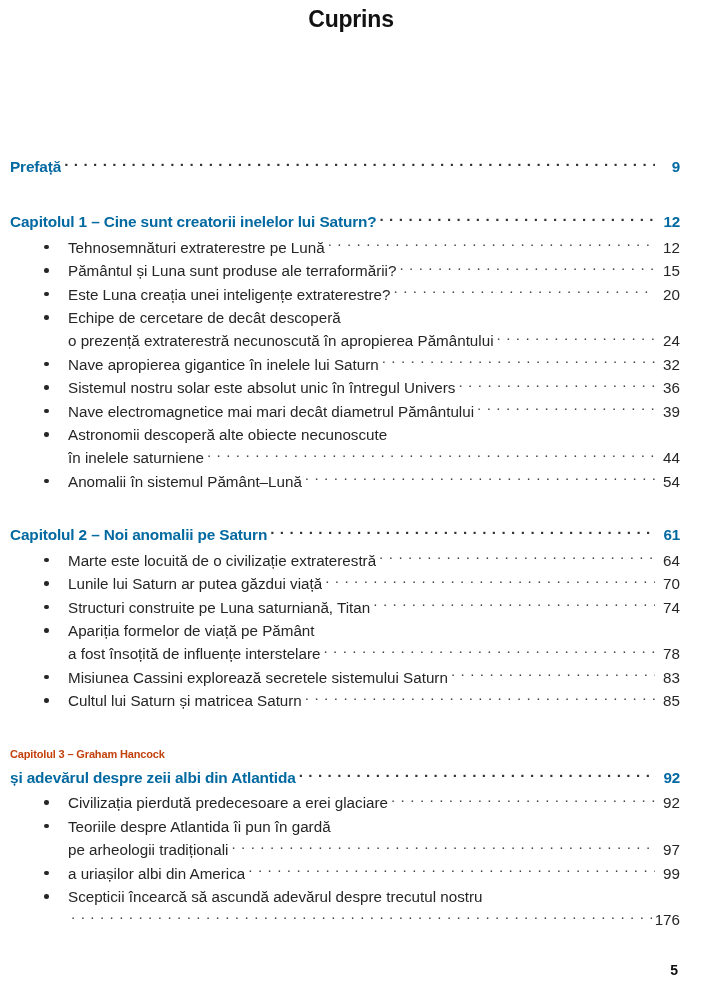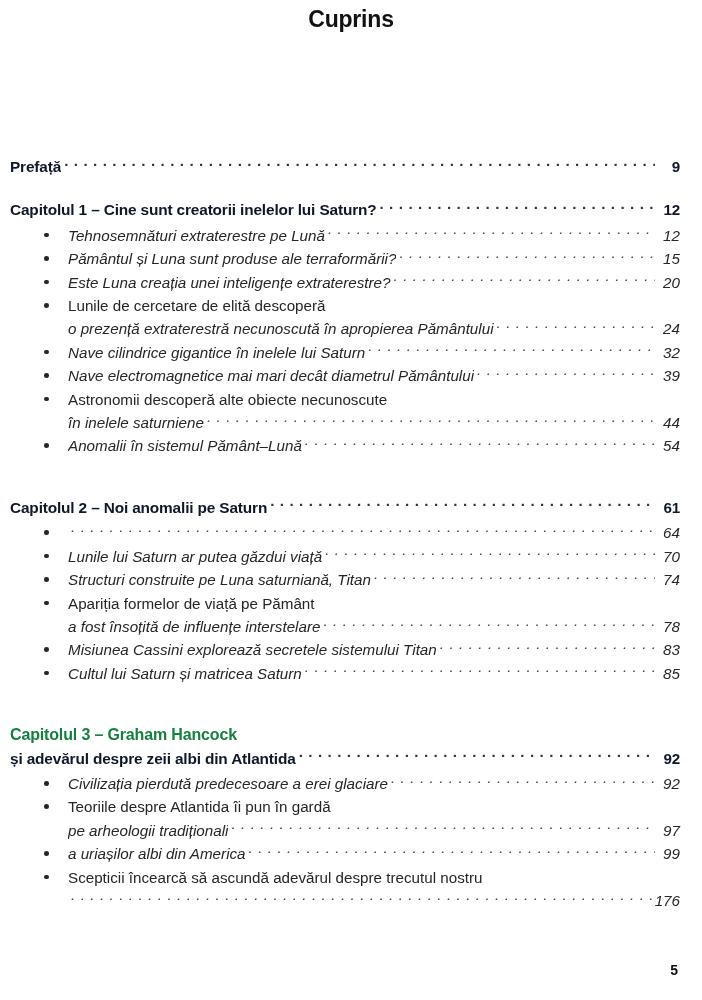--- a/index.html
+++ b/index.html
@@ -83,54 +83,54 @@
   }
 
   
   .chapter {
     font-weight: bold;
     font-size: 15.4px;
     color: #0d0d0d;
     letter-spacing: -0.15px;
   }
   .chapter .pageno,
-  .chapter .label { color: #0f172a; }
+  .chapter .label { color: #0369a1; }
   .chapter .leader::after { color: #333333; }
 
   .chapter-pre { margin-top: 0; }
 
-  .chapter-block { margin-top: 38px; }
-  .chapter-block.first { margin-top: 20px; }
+  .chapter-block { margin-top: 30px; }
+  .chapter-block.first { margin-top: 32px; }
 
   
   .chapter-cont {
     font-weight: bold;
-    font-size: 16px;
-    color: #15803d;
+    font-size: 11px;
+    color: #c2410c;
     line-height: 23.4px;
     letter-spacing: -0.15px;
   }
 
   
   .entries { margin-top: 2px; }
 
   .entry {
     position: relative;
     padding-left: 58px;
   }
   .entry .bullet {
     position: absolute;
     left: 34px;
     top: 9px;
     width: 4.6px;
     height: 4.6px;
     border-radius: 50%;
     background: #262626;
   }
-  .entry .row { width: 100%; font-style: italic; }
+  .entry .row { width: 100%; }
 
   
   .entry .line-plain {
     line-height: 23.4px;
     font-size: 15.2px;
     color: #262626;
     white-space: nowrap;
   }
 
   .folio {
@@ -184,33 +184,41 @@
             <div class="entry">
               <span class="bullet"></span>
               <div class="row">
                 <span class="label">Este Luna creația unei inteligențe extraterestre?</span>
                 <span class="leader"></span>
                 <span class="pageno">20</span>
               </div>
             </div>
             <div class="entry">
               <span class="bullet"></span>
-              <div class="line-plain">Lunile de cercetare de elită descoperă</div>
+              <div class="line-plain">Echipe de cercetare de decât descoperă</div>
               <div class="row">
                 <span class="label">o prezență extraterestră necunoscută în apropierea Pământului</span>
                 <span class="leader"></span>
                 <span class="pageno">24</span>
               </div>
             </div>
             <div class="entry">
               <span class="bullet"></span>
               <div class="row">
-                <span class="label">Nave cilindrice gigantice în inelele lui Saturn</span>
+                <span class="label">Nave apropierea gigantice în inelele lui Saturn</span>
                 <span class="leader"></span>
                 <span class="pageno">32</span>
+              </div>
+            </div>
+            <div class="entry">
+              <span class="bullet"></span>
+              <div class="row">
+                <span class="label">Sistemul nostru solar este absolut unic în întregul Univers</span>
+                <span class="leader"></span>
+                <span class="pageno">36</span>
               </div>
             </div>
             <div class="entry">
               <span class="bullet"></span>
               <div class="row">
                 <span class="label">Nave electromagnetice mai mari decât diametrul Pământului</span>
                 <span class="leader"></span>
                 <span class="pageno">39</span>
               </div>
             </div>
@@ -236,20 +244,21 @@
         <div class="chapter-block">
           <div class="row chapter">
             <span class="label">Capitolul 2 – Noi anomalii pe Saturn</span>
             <span class="leader"></span>
             <span class="pageno">61</span>
           </div>
           <div class="entries">
             <div class="entry">
               <span class="bullet"></span>
               <div class="row">
+                <span class="label">Marte este locuită de o civilizație extraterestră</span>
                 <span class="leader"></span>
                 <span class="pageno">64</span>
               </div>
             </div>
             <div class="entry">
               <span class="bullet"></span>
               <div class="row">
                 <span class="label">Lunile lui Saturn ar putea găzdui viață</span>
                 <span class="leader"></span>
                 <span class="pageno">70</span>
@@ -268,21 +277,21 @@
               <div class="line-plain">Apariția formelor de viață pe Pământ</div>
               <div class="row">
                 <span class="label">a fost însoțită de influențe interstelare</span>
                 <span class="leader"></span>
                 <span class="pageno">78</span>
               </div>
             </div>
             <div class="entry">
               <span class="bullet"></span>
               <div class="row">
-                <span class="label">Misiunea Cassini explorează secretele sistemului Titan</span>
+                <span class="label">Misiunea Cassini explorează secretele sistemului Saturn</span>
                 <span class="leader"></span>
                 <span class="pageno">83</span>
               </div>
             </div>
             <div class="entry">
               <span class="bullet"></span>
               <div class="row">
                 <span class="label">Cultul lui Saturn și matricea Saturn</span>
                 <span class="leader"></span>
                 <span class="pageno">85</span>

